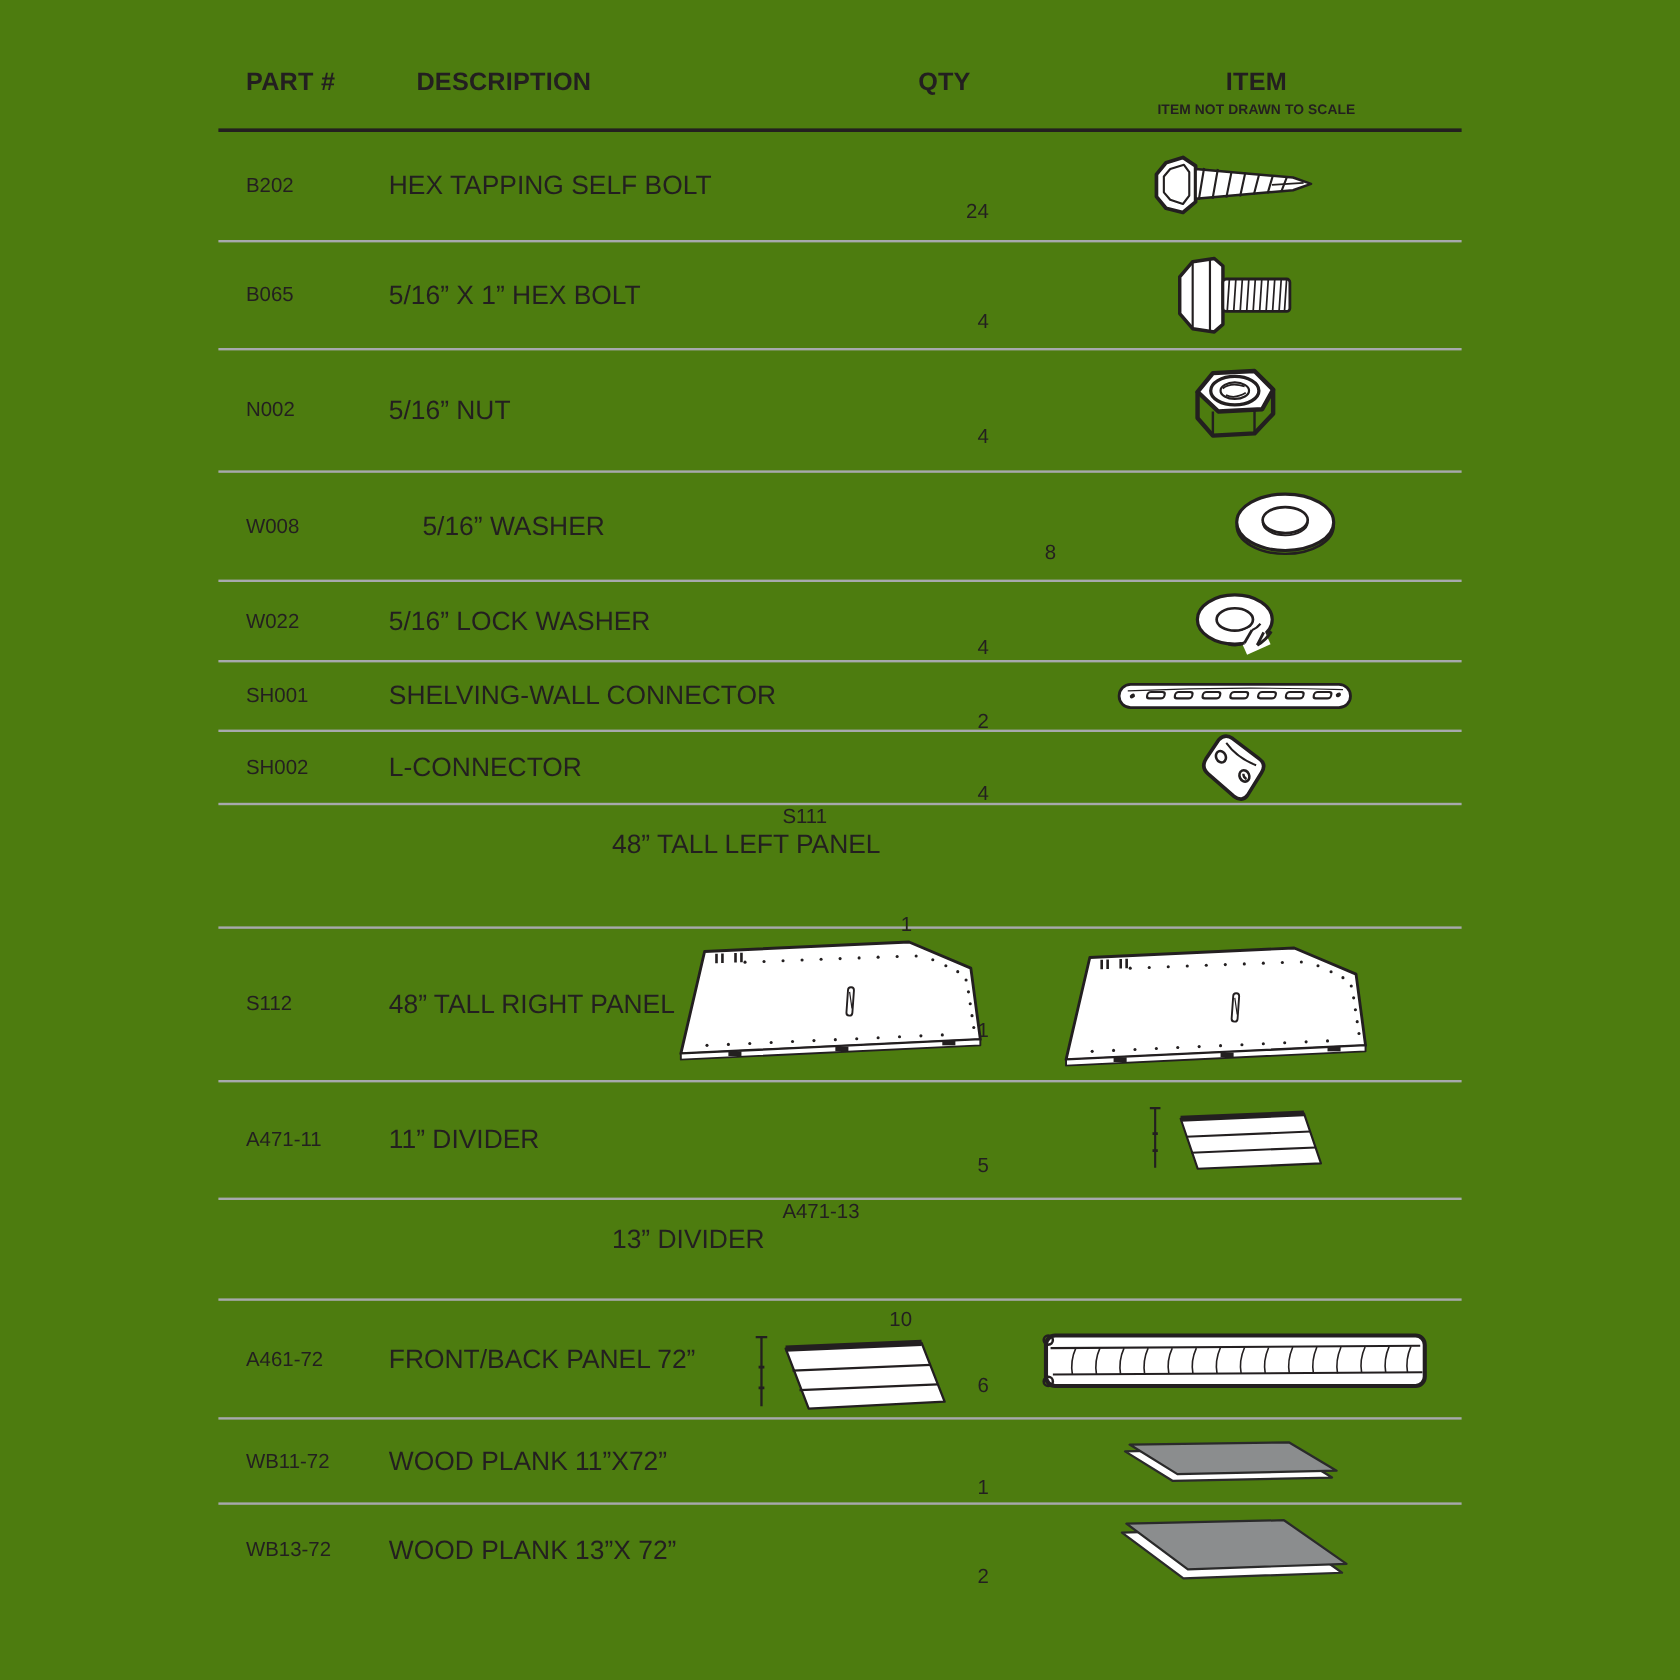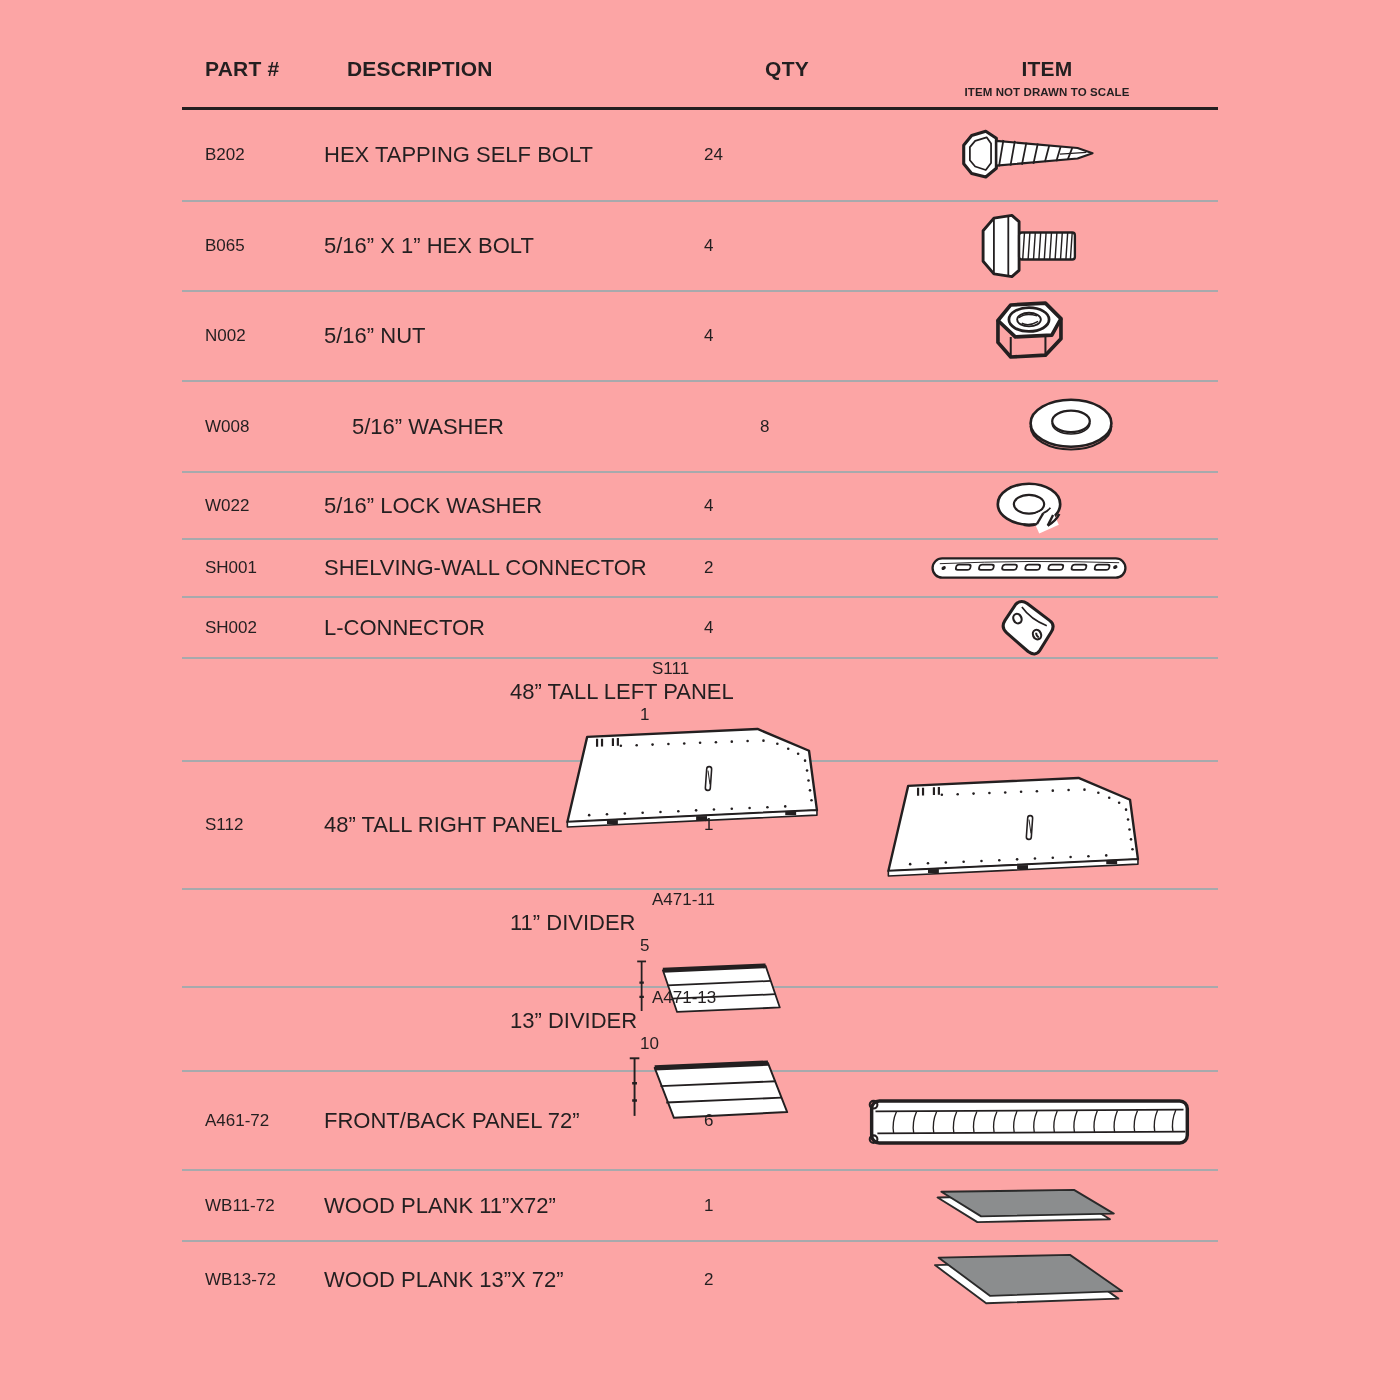--- a/index.html
+++ b/index.html
@@ -3,38 +3,38 @@
 <meta charset="utf-8">
 <style>
   * { box-sizing: border-box; margin: 0; padding: 0; }
   html, body { background: #ffffff; }
   body {
     width: 1400px; height: 1400px;
     font-family: "Liberation Sans", sans-serif;
     color: #231f20;
     position: relative;
   }
-  .page { position: relative; width: 1400px; height: 1400px; background: #fca5a5; overflow: hidden; }
+  .page { position: relative; width: 1400px; height: 1400px; background: #4d7c0f; overflow: hidden; }
   .table { position: absolute; left: 182px; top: 0; width: 1036px; }
 
   
   .thead { position: relative; height: 110px; border-bottom: 3px solid #231f20; }
   .hcell { position: absolute; top: 57px; font-size: 21px; font-weight: bold; letter-spacing: 0.2px; white-space: nowrap; }
   .h-part { left: 23px; }
   .h-desc { left: 165px; }
   .h-qty  { left: 545px; width: 120px; text-align: center; }
   .h-item { left: 700px; width: 330px; text-align: center; }
   .h-note { font-size: 11.5px; font-weight: bold; margin-top: 5px; letter-spacing: 0.1px; }
 
   
   .row { display: flex; align-items: center; border-bottom: 2px solid #a7a9ac; }
   #rows .row:last-child { border-bottom: none; }
   .c-part { width: 142px; padding-left: 23px; font-size: 17px; white-space: nowrap; }
   .c-desc { width: 380px; font-size: 22px; white-space: nowrap; }
-  .c-qty  { width: 120px; text-align: left; font-size: 17px; }
+  .c-qty  { width: 120px; text-align: right; font-size: 17px; margin-top: 44px; }
   .c-item { flex: 1; display: flex; justify-content: center; align-items: center; padding-left: 16px; }
 
   .c-item svg { display: block; }
 </style>
 </head>
 <body>
 
 <div class="page">
   <div class="table">
     <div class="thead">
@@ -70,21 +70,21 @@
             <svg width="118" height="72" viewBox="0 0 130 80" fill="none" stroke="#231f20">
     <path d="M26,9 L46,6 L54,13 L54,67 L46,74 L26,71 L14,57 L14,23 Z" stroke-width="3.2" fill="#fff" stroke-linejoin="round"></path>
     <path d="M26,9 L26,71" stroke-width="2"></path>
     <path d="M42,7 L42,73" stroke-width="2"></path>
     <rect x="54" y="25" width="62" height="30" rx="3" stroke-width="2.6" fill="#fff"></rect>
     <path d="M60,25 L58,55 M66,25 L64,55 M72,25 L70,55 M78,25 L76,55 M84,25 L82,55 M90,25 L88,55 M96,25 L94,55 M102,25 L100,55 M108,25 L106,55 M113,25 L111,55" stroke-width="1.6"></path>
   </svg>
           </div>
   </div>
 
-  <div class="row" style="height: 90px;">
+  <div class="row" style="height: 102px;">
     <div class="c-part">N002</div>
     <div class="c-desc">5/16” NUT</div>
     <div class="c-qty">4</div>
     <div class="c-item">
             <svg width="84" height="84" viewBox="0 0 92 92" fill="none" stroke="#231f20">
     <path d="M26,12 L64,10 L81,27 L71,45 L31,47 L12,29 Z" stroke-width="4" fill="#fff" stroke-linejoin="round"></path>
     <path d="M12,29 L12,53 L26,69 L64,67 L81,49 L81,27" stroke-width="4" fill="none" stroke-linejoin="round"></path>
     <path d="M26,69 L26,47 M64,67 L64,45" stroke-width="2.2"></path>
     <ellipse cx="46" cy="28" rx="22" ry="13" stroke-width="3"></ellipse>
     <ellipse cx="46" cy="28" rx="13" ry="7.5" stroke-width="2"></ellipse>
@@ -256,21 +256,21 @@
                 <circle cx="210" cy="83" r="1.3"></circle>
                 <circle cx="228" cy="82.2" r="1.3"></circle>
     </g>
     <path d="M38,14 L38,22 M43,13.8 L43,21.8 M54,13.3 L54,21.3 M59,13 L59,21" stroke-width="2.2"></path>
     <rect x="148" y="42" width="5" height="24" rx="2.5" stroke-width="1.6" fill="#fff" transform="rotate(4 150 54)"></rect>
     <path d="M150,46 L152,60" stroke-width="1"></path>
   </svg>
           </div>
   </div>
 
-  <div class="row" style="height: 98px; flex-direction: column;">
+  <div class="row" style="height: 98px;">
     <div class="c-part">A471-11</div>
     <div class="c-desc">11” DIVIDER</div>
     <div class="c-qty">5</div>
     <div class="c-item">
             <svg width="155" height="64" viewBox="0 0 175 72" fill="none" stroke="#231f20">
     <path d="M12,6 L12,62" stroke-width="2"></path>
     <path d="M7,6 L17,6" stroke-width="2"></path>
     <path d="M9.5,30 L14.5,30 M9.5,46 L14.5,46" stroke-width="2.4"></path>
     <path d="M36,16 L152,11 L168,58 L52,63 Z" stroke-width="2" fill="#fff" stroke-linejoin="round"></path>
     <path d="M36,16 L152,11" stroke-width="5.5"></path>

